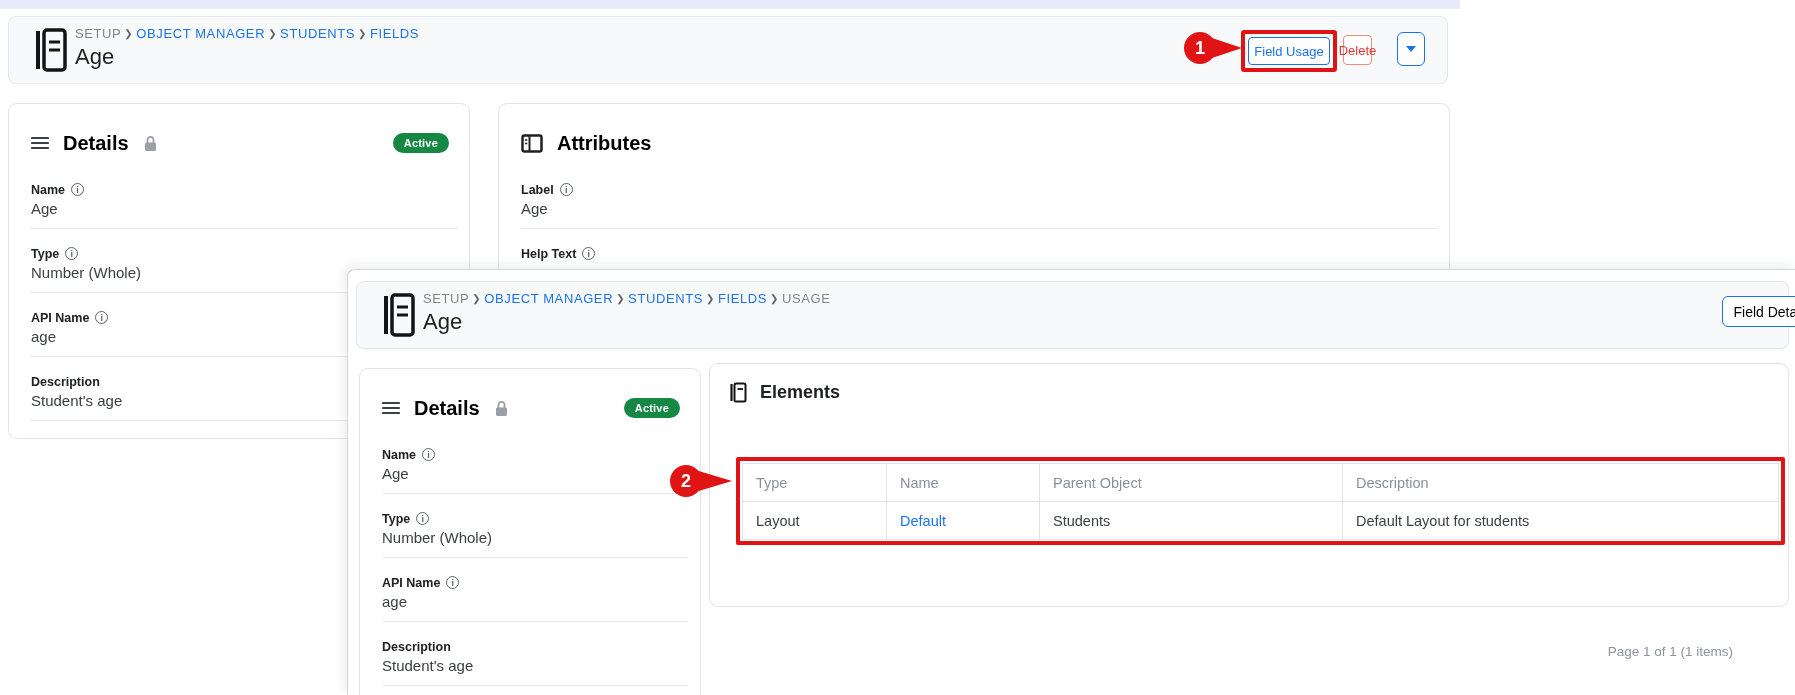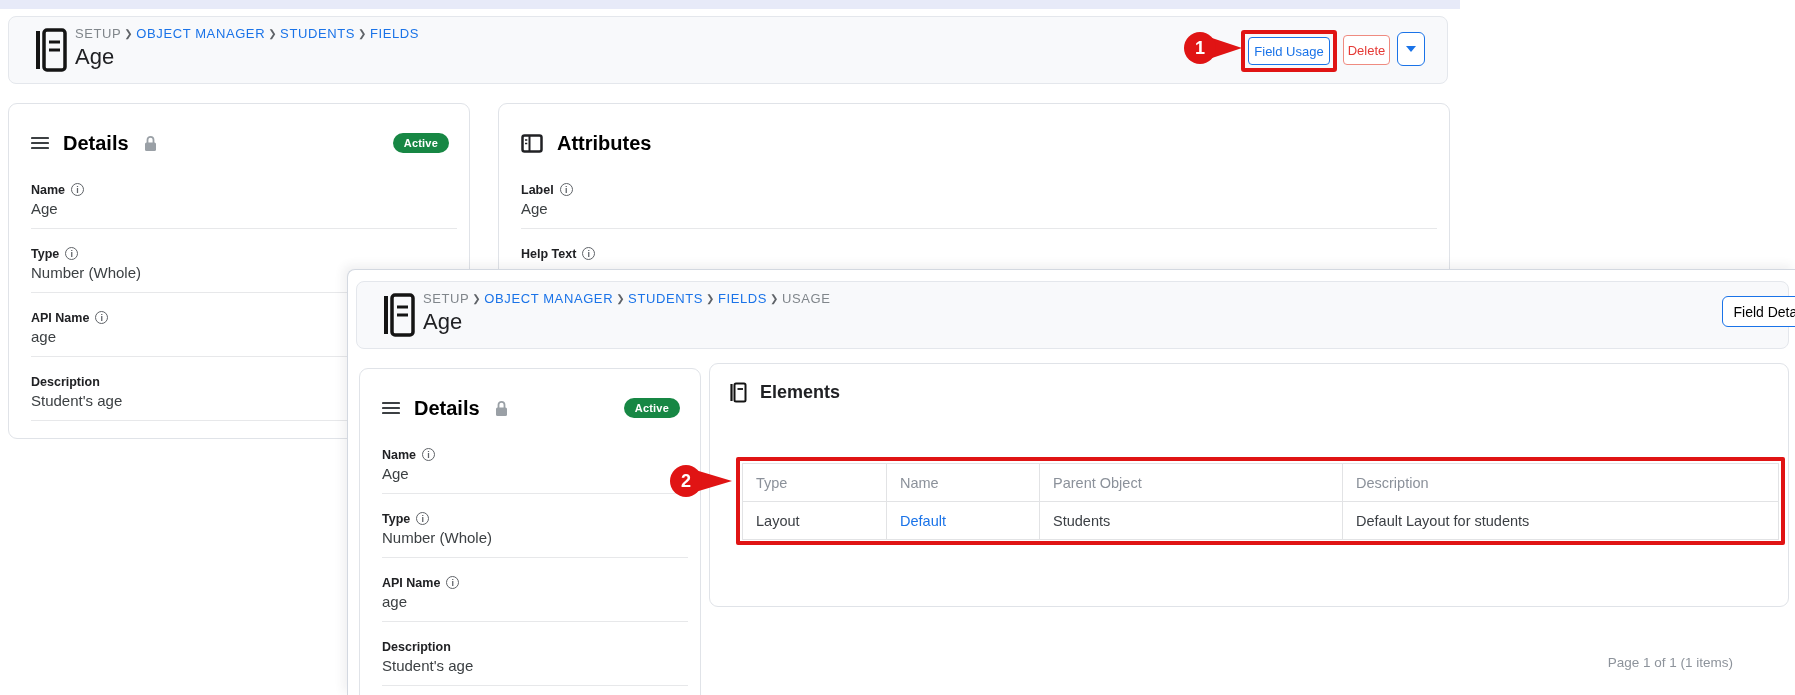--- a/index.html
+++ b/index.html
@@ -30,21 +30,21 @@
 
   .btn{background:#fff;display:flex;align-items:center;justify-content:center;cursor:pointer;box-sizing:border-box;}
   .hl{border:4px solid #e01414;}
 
   
   .s1{position:absolute;inset:0;}
   .top-strip{position:absolute;left:0;top:0;width:1460px;height:9px;background:#e7eaf8;}
   .s1-header{left:8px;top:16px;width:1438px;height:66px;}
   .fu-box{position:absolute;left:1232px;top:13px;padding:3px;border-radius:3px;}
   .btn-fu{width:82px;height:28px;border:1px solid #1a73e8;border-radius:4px;color:#1a73e8;font-size:13px;}
-  .btn-del{position:absolute;left:1334px;top:18px;width:47px;height:30px;border:1px solid #ef8b80;
+  .btn-del{position:absolute;left:1334px;top:18px;width:29px;height:30px;border:1px solid #ef8b80;
            border-radius:4px;color:#e53935;font-size:13px;}
   .btn-caret{position:absolute;left:1388px;top:15px;width:28px;height:34px;border:1px solid #1a73e8;border-radius:6px;}
   .caret{width:0;height:0;border-left:5px solid transparent;border-right:5px solid transparent;border-top:6px solid #1a73e8;}
   .details1{left:8px;top:103px;width:460px;height:334px;}
   .attributes{left:498px;top:103px;width:950px;height:300px;}
 
   
   .s2{position:absolute;left:347px;top:269px;width:1448px;height:426px;background:#fff;
       border-top:1px solid #d3d8e0;border-left:1px solid #d3d8e0;border-top-left-radius:8px;
       box-shadow:-4px -4px 10px rgba(60,64,80,.08);z-index:10;}
@@ -56,21 +56,21 @@
   .e-head{display:flex;align-items:center;padding:16px 20px 0 20px;height:24px;}
   .e-title{font-size:18px;font-weight:700;color:#202124;margin-left:13px;line-height:24px;}
   .e-desc{padding:9px 0 0 20px;font-size:13.5px;color:#202124;}
   .tbl-box{position:absolute;left:26px;top:93px;width:1049px;height:88px;box-sizing:border-box;border-radius:2px;}
   .usage-table{position:absolute;left:2px;top:2px;width:1037px;border-collapse:collapse;background:#fff;table-layout:fixed;}
   .usage-table th,.usage-table td{border:1px solid #e2e3e5;height:37px;padding:0 0 0 13px;
       text-align:left;font-size:14.5px;white-space:nowrap;overflow:hidden;}
   .usage-table th{font-weight:400;color:#8b919a;}
   .usage-table td{color:#3b3f44;}
   .cell-link{color:#1a73e8;cursor:pointer;}
-  .pag-label{position:absolute;right:55px;top:291px;font-size:13.5px;color:#8d939b;}
+  .pag-label{position:absolute;right:55px;top:280px;font-size:13.5px;color:#8d939b;}
 
   
   .pin{position:absolute;z-index:50;}
   .pin1{left:1176px;top:26px;}
   .pin2{left:662px;top:459px;}
 </style>
 </head>
 <body>
 
 <div class="canvas">

